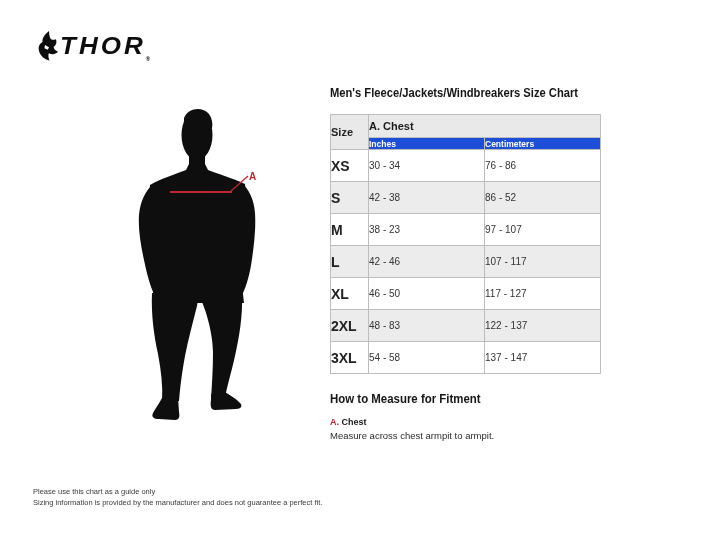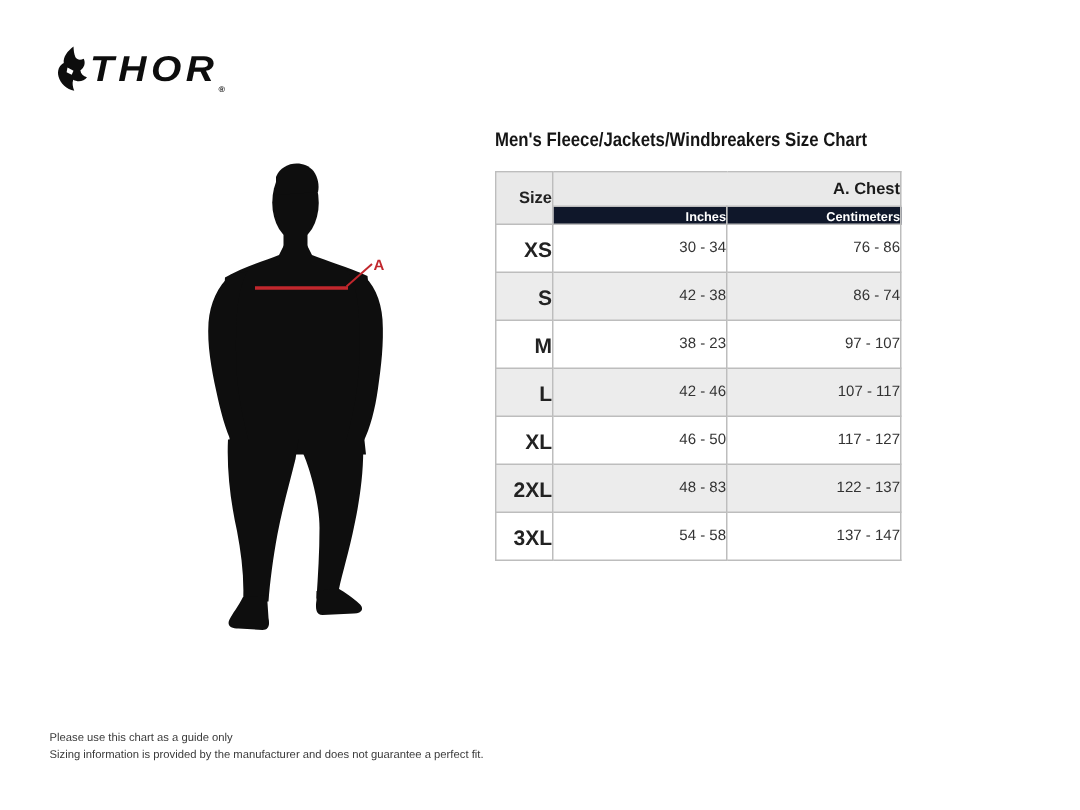--- a/index.html
+++ b/index.html
@@ -14,24 +14,24 @@
   .logo-reg{font-size:6px;font-style:normal;vertical-align:-8px;letter-spacing:0;}
 
   
   .figure{position:absolute;left:118px;top:88px;width:182px;height:342px;}
 
   
   .chart-title{position:absolute;left:330px;top:85px;width:280px;font-size:13px;font-weight:bold;
                color:#151515;white-space:nowrap;transform:scaleX(0.86);transform-origin:left top;}
   .size-table{position:absolute;left:330px;top:114px;border-collapse:collapse;table-layout:fixed;
               width:270px;border:1px solid #8a8a8a;}
-  .size-table th,.size-table td{border:1px solid #bdbdbd;padding:0;text-align:right;vertical-align:middle;}
+  .size-table th,.size-table td{border:1px solid #bdbdbd;padding:0;text-align:left;vertical-align:middle;}
   .th-size{width:38px;background:#e9e9e9;font-size:11px;font-weight:bold;color:#222;}
   .th-group{height:22px;background:#e9e9e9;font-size:11px;font-weight:bold;color:#1a1a1a;}
-  .th-unit{height:11px;background:#0f172a;color:#ffffff;font-size:8.5px;font-weight:bold;
+  .th-unit{height:11px;background:#1d4ed8;color:#ffffff;font-size:8.5px;font-weight:bold;
            border-color:#8a8a8a;}
   .size-table tbody tr{height:32px;}
   .td-size{font-size:14px;font-weight:bold;color:#222;}
   .td-val{font-size:10px;color:#333;}
   .size-table tbody tr:nth-child(even) td{background:#ececec;}
 
   .measure{position:absolute;left:330px;top:391px;width:280px;}
   .measure-heading{font-size:13px;font-weight:bold;color:#151515;white-space:nowrap;
                    transform:scaleX(0.88);transform-origin:left top;}
   .measure-item{margin-top:11px;}
@@ -103,21 +103,21 @@
     </thead>
     <tbody>
       <tr>
         <td class="td-size">XS</td>
         <td class="td-val">30 - 34</td>
         <td class="td-val">76 - 86</td>
       </tr>
       <tr>
         <td class="td-size">S</td>
         <td class="td-val">42 - 38</td>
-        <td class="td-val">86 - 74</td>
+        <td class="td-val">86 - 52</td>
       </tr>
       <tr>
         <td class="td-size">M</td>
         <td class="td-val">38 - 23</td>
         <td class="td-val">97 - 107</td>
       </tr>
       <tr>
         <td class="td-size">L</td>
         <td class="td-val">42 - 46</td>
         <td class="td-val">107 - 117</td>
@@ -133,19 +133,29 @@
         <td class="td-val">122 - 137</td>
       </tr>
       <tr>
         <td class="td-size">3XL</td>
         <td class="td-val">54 - 58</td>
         <td class="td-val">137 - 147</td>
       </tr>
     </tbody>
   </table>
 
+  <div class="measure">
+    <div class="measure-heading">How to Measure for Fitment</div>
+    <div class="measure-item">
+      <div class="measure-key">
+        <span class="key">A.</span>
+        <span>Chest</span>
+      </div>
+      <div class="measure-desc">Measure across chest armpit to armpit.</div>
+    </div>
+  </div>
 
   <div class="disclaimer">
     <div>Please use this chart as a guide only</div>
     <div>Sizing information is provided by the manufacturer and does not guarantee a perfect fit.</div>
   </div>
 
 </div>
 
 </body></html>

